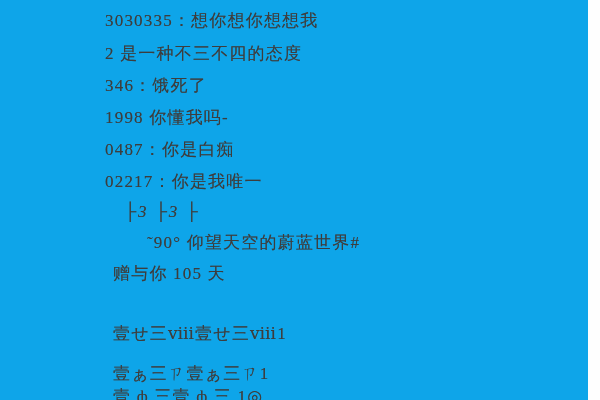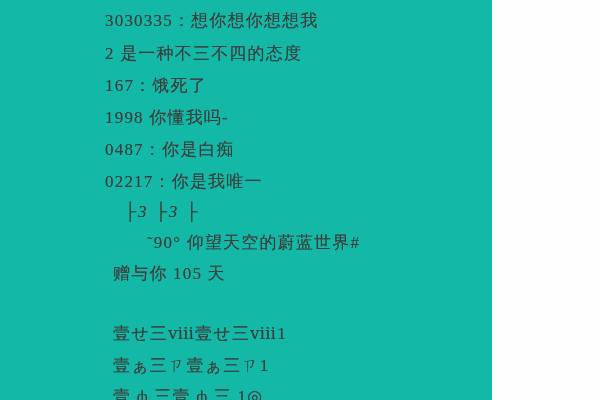--- a/index.html
+++ b/index.html
@@ -8,23 +8,23 @@
   }
   body {
     width: 600px;
     height: 400px;
     overflow: hidden;
     background: #fefefe;
     font-family: "Liberation Serif", "DejaVu Serif", serif;
   }
   .page {
     position: relative;
-    width: 492px;
+    width: 588px;
     height: 400px;
-    background: #14b8a6;
+    background: #0ea5e9;
   }
   .line {
     position: absolute;
     white-space: pre;
     color: #3d3d3d;
     font-size: 17px;
     letter-spacing: 1.2px;
     text-shadow: 0 0 0.6px rgba(70,70,70,0.55);
   }
   
@@ -32,30 +32,30 @@
   .l1  { left: 105px; top: 42px;  }
   .l2  { left: 105px; top: 74px;  }
   .l3  { left: 105px; top: 106px; }
   .l4  { left: 105px; top: 138px; }
   .l5  { left: 105px; top: 170px; }
   .l6  { left: 124px; top: 202px; letter-spacing: 2px; font-style: italic; }
   .l7  { left: 103px; top: 231px; margin-left: 44px; }
   .l8  { left: 113px; top: 262px; }
   .l9  { left: 113px; top: 293px; }
   .l10 { left: 113px; top: 322px; }
-  .l11 { left: 113px; top: 354px; text-align: right; }
+  .l11 { left: 113px; top: 362px; text-align: right; }
   .l12 { left: 113px; top: 385px; }
 </style>
 </head>
 <body>
 
 <div class="page">
   <div class="line l0">3030335：想你想你想想我</div>
   <div class="line l1">2 是一种不三不四的态度</div>
-  <div class="line l2">167：饿死了</div>
+  <div class="line l2">346：饿死了</div>
   <div class="line l3">1998 你懂我吗-</div>
   <div class="line l4">0487：你是白痴</div>
   <div class="line l5">02217：你是我唯一</div>
   <div class="line l6">├3 ├3 ├</div>
   <div class="line l7">˜90° 仰望天空的蔚蓝世界#</div>
   <div class="line l8">赠与你 105 天</div>
   <div class="line l10">壹せ三ⅷ壹せ三ⅷ1</div>
   <div class="line l11">壹ぁ三ㄗ壹ぁ三ㄗ1</div>
   <div class="line l12">壹 ф 三壹 ф 三 1◎</div>
 </div>

